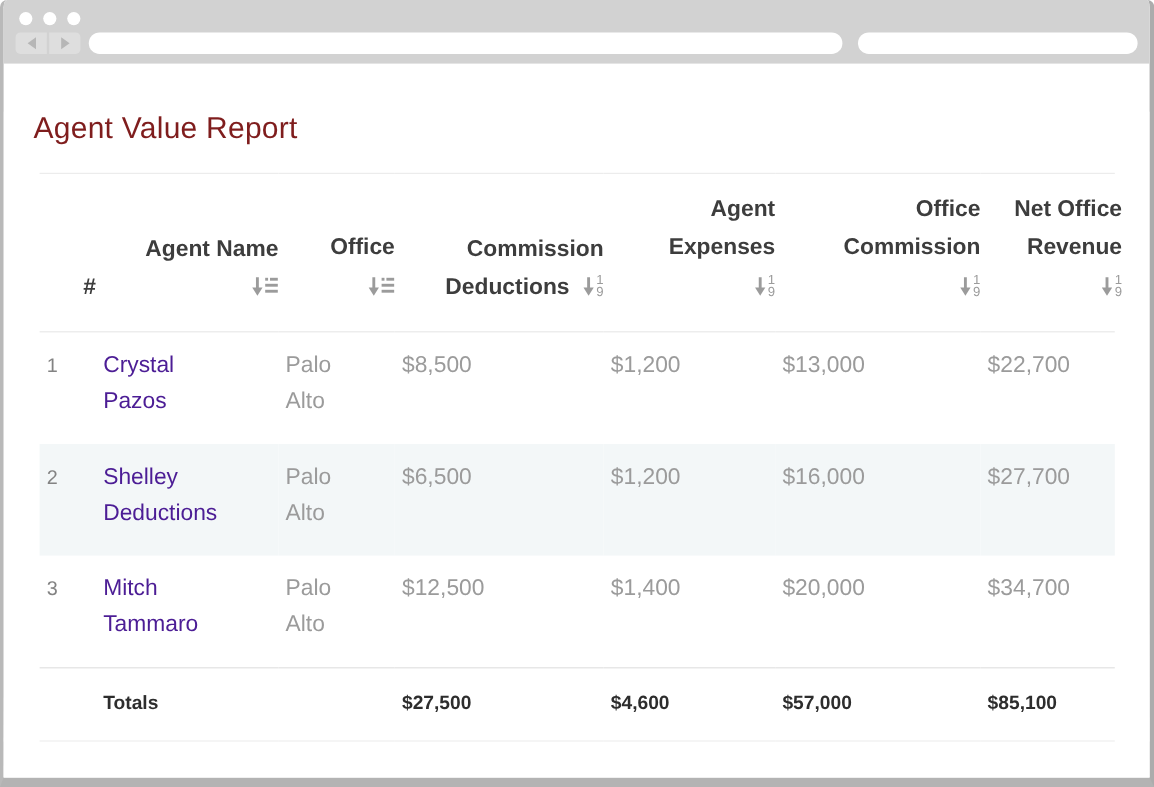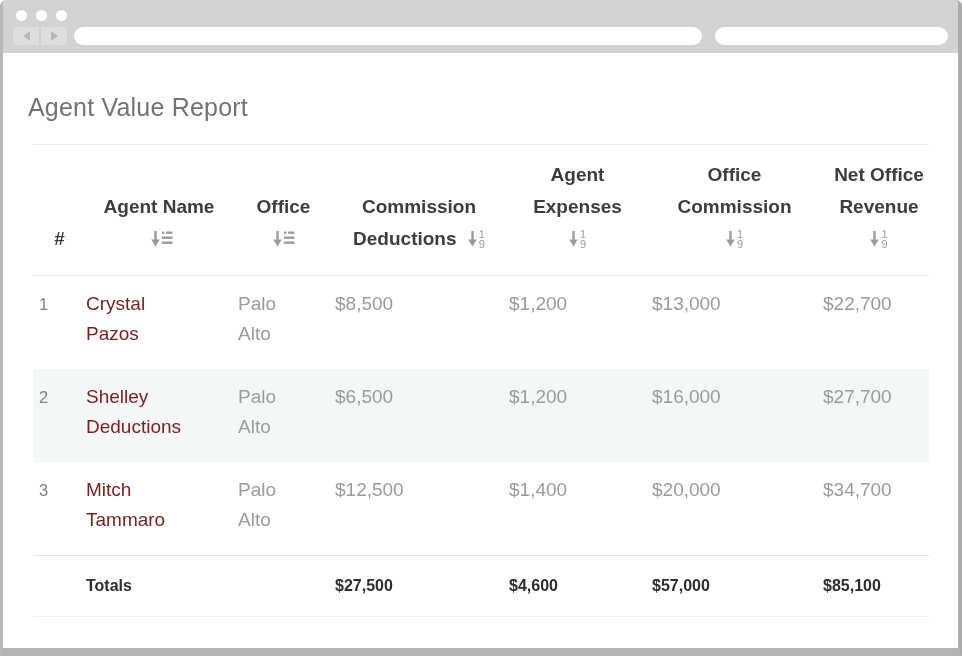--- a/index.html
+++ b/index.html
@@ -45,34 +45,34 @@
     background: #ffffff; border-radius: 9px; border: none;
     font-size: 11px; color:#888; padding: 0 10px; outline: none;
   }
 
   
   .content { background: #ffffff; }
   .page-title {
     margin: 40px 0 0 25px;
     font-size: 25px;
     font-weight: 400;
-    color: #737373;
+    color: #7f1d1d;
     letter-spacing: 0.2px;
   }
 
   table.report {
     margin: 22px 0 0 30px;
     width: 896px;
     border-collapse: collapse;
     table-layout: fixed;
     border-top: 1px solid #ececec;
   }
   thead th {
     vertical-align: bottom;
-    text-align: center;
+    text-align: right;
     font-size: 19px;
     font-weight: 700;
     color: #3d3d3d;
     line-height: 32px;
     padding: 14px 0 20px 6px;
     border-bottom: 1px solid #e9e9e9;
     cursor: pointer;
   }
   .th-inner { display: inline-block; }
   .w112 { width: 112px; }
@@ -83,21 +83,21 @@
   tbody td {
     vertical-align: top;
     font-size: 19px;
     line-height: 30px;
     color: #9b9b9b;
     padding: 13px 0 20px 6px;
   }
   tbody tr.shaded { background: #f3f7f8; }
   td.idx { font-size: 16.5px; color: #838383; }
   a.agent-link {
-    color: #7f1d1d;
+    color: #4c1d95;
     text-decoration: none;
     display: inline-block;
     width: 112px;
   }
   .office-val { display: inline-block; width: 58px; }
 
   tfoot td {
     font-size: 16px;
     font-weight: 700;
     color: #2d2d2d;

